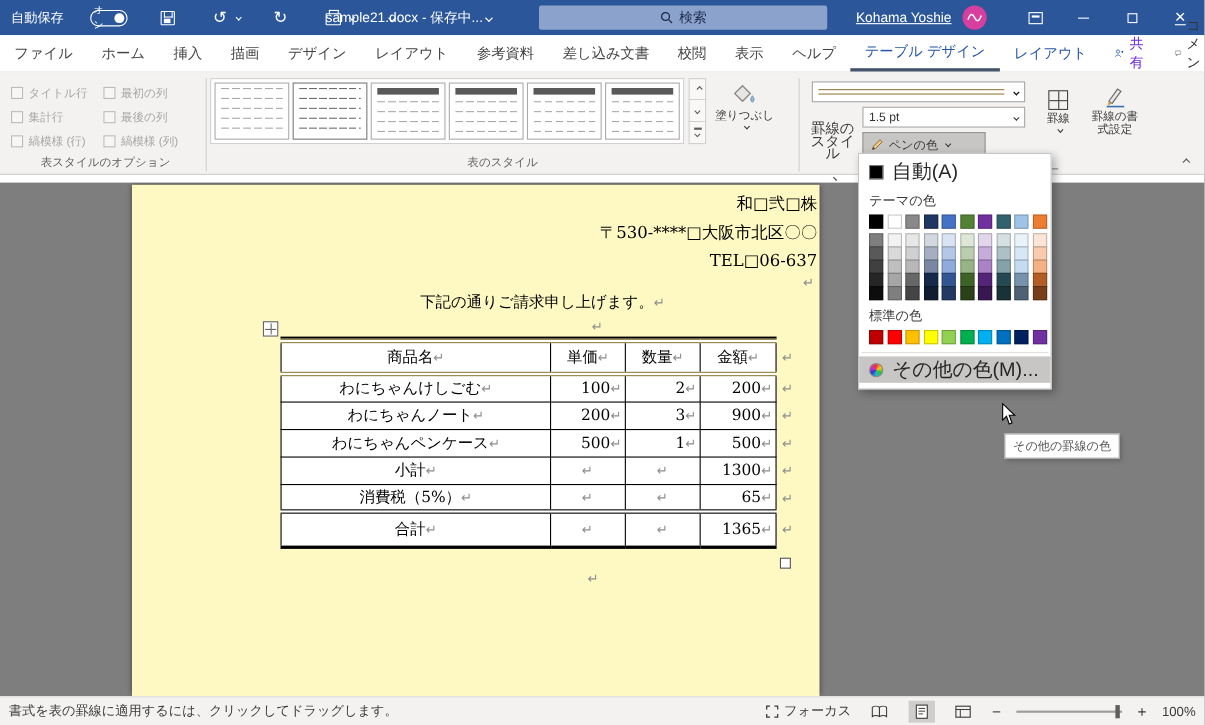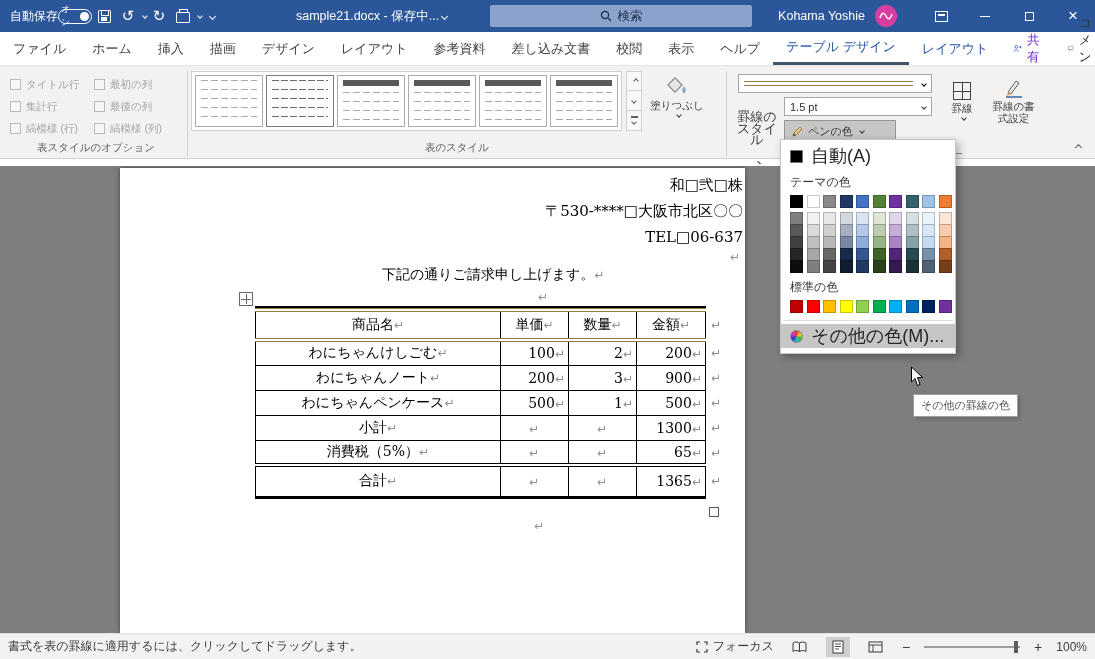--- a/index.html
+++ b/index.html
@@ -1,38 +1,38 @@
 <!DOCTYPE html>
 <html style="--accent-gold: #8f7f3f;"><head>
 <meta charset="utf-8">
 <style>
   * { margin:0; padding:0; box-sizing:border-box; }
   html,body { width:1095px; height:659px; overflow:hidden; }
   body { font-family:"Liberation Sans","DejaVu Sans",sans-serif; font-size:13px; position:relative; background:#fff; }
 
   
   .titlebar { position:absolute; left:0; top:0; width:1095px; height:32px; background:#2b579a; color:#fff; display:flex; align-items:center; }
-  .tb-left { display:flex; align-items:center; gap:0; padding-left:10px; height:100%; }
+  .tb-left { display:flex; align-items:center; gap:24px; padding-left:10px; height:100%; }
   .autosave-lbl { font-size:12px; }
   .toggle { width:34px; height:15px; border:1px solid #fff; border-radius:8px; display:flex; align-items:center; justify-content:flex-start; padding:0 2px; gap:2px; cursor:pointer; }
   .toggle .tg-txt { font-size:9px; }
   .toggle .knob { width:9px; height:9px; border-radius:50%; background:#fff; }
   .qat-btn { width:24px; height:24px; display:flex; align-items:center; justify-content:center; font-size:15px; color:#fff; }
   .qat-group { display:flex; align-items:center; }
   .chev { display:inline-block; width:5px; height:5px; border-right:1.2px solid currentColor; border-bottom:1.2px solid currentColor; transform:rotate(45deg); margin-left:3px; vertical-align:2px; }
   .chev.up { transform:rotate(225deg); vertical-align:-1px; }
   .chev.small { width:4px; height:4px; }
   .save-icon { width:13px; height:13px; border:1.2px solid #fff; border-radius:1px; position:relative; }
   .save-icon::before { content:""; position:absolute; left:2px; top:0; width:6px; height:4px; border:1px solid #fff; border-top:none; }
   .save-icon::after { content:""; position:absolute; left:2px; bottom:1px; width:6px; height:4px; background:#fff; }
   .printer-icon { width:14px; height:11px; border:1.2px solid #fff; border-radius:1px; position:relative; margin-top:3px; }
   .printer-icon::before { content:""; position:absolute; left:2px; top:-4px; width:7px; height:3px; border:1px solid #fff; border-bottom:none; }
   .tb-title { position:absolute; left:296px; top:0; height:32px; display:flex; align-items:center; font-size:12.5px; }
   .tb-search { position:absolute; left:490px; top:5px; width:262px; height:22px; background:#8ba2cd; border-radius:2px; display:flex; align-items:center; justify-content:center; gap:6px; color:#1c2b4a; font-size:12.5px; cursor:text; }
-  .tb-right { position:absolute; right:0; top:0; height:32px; display:flex; align-items:center; }
+  .tb-right { position:absolute; right:0; top:0; height:32px; display:flex; align-items:center;text-decoration:underline; }
   .user-name { font-size:12.5px; margin-right:10px; }
   .avatar { width:22px; height:22px; border-radius:50%; background:#d63fa0; display:flex; align-items:center; justify-content:center; margin-right:22px; }
   .ribbon-disp { width:44px; height:32px; display:flex; align-items:center; justify-content:center; }
   .ribbon-disp .rd-ic { width:13px; height:11px; border:1.2px solid #fff; position:relative; }
   .ribbon-disp .rd-ic::after { content:""; position:absolute; left:2px; top:2px; width:7px; height:2px; background:#fff; }
   .win-btn { width:44px; height:32px; display:flex; align-items:center; justify-content:center; font-size:14px; }
   .minbar { width:10px; height:1px; background:#fff; display:inline-block; }
   .maxbox { width:9px; height:9px; border:1.1px solid #fff; display:inline-block; }
 
   
@@ -80,21 +80,21 @@
   .borders-btn { position:absolute; left:208px; top:5px; width:48px; height:84px; }
   .painter-btn { position:absolute; left:260px; top:5px; width:47px; height:84px; }
   .grid-ic { width:18px; height:18px; border:1.4px solid #444; position:relative; }
   .grid-ic::before { content:""; position:absolute; left:50%; top:0; width:1px; height:100%; background:#444; }
   .grid-ic::after { content:""; position:absolute; top:50%; left:0; height:1px; width:100%; background:#444; }
   .dlg-launcher { position:absolute; right:78px; bottom:4px; width:9px; height:9px; border-left:1px solid #8a8886; border-bottom:1px solid #8a8886; }
   .collapse-chev { position:absolute; right:14px; bottom:8px; color:#605e5c; }
 
   
   .docarea { position:absolute; left:0; top:166px; width:1095px; height:467px; background:#7e7e7e; overflow:hidden; }
-  .page { position:absolute; left:120px; top:2px; width:625px; height:465px; background:#ffffff; box-shadow:0 0 5px rgba(0,0,0,.45); font-family:"DejaVu Serif","Liberation Serif",serif; color:#000; }
+  .page { position:absolute; left:120px; top:2px; width:625px; height:465px; background:#fef9c3; box-shadow:0 0 5px rgba(0,0,0,.45); font-family:"DejaVu Serif","Liberation Serif",serif; color:#000; }
   .hdr-lines { position:absolute; right:2px; top:4px; text-align:right; font-size:15px; line-height:26px; white-space:nowrap; }
   .mark { color:#8f8f8f; font-family:"DejaVu Sans",sans-serif; font-size:12px; }
   .empty-mark-r { position:absolute; right:5px; top:82px; }
   .greeting { position:absolute; left:262px; top:98px; font-size:14px; white-space:nowrap; }
   .empty-mark-c { position:absolute; left:418px; top:122px; }
   .inv-wrap { position:absolute; left:135px; top:138px; border-top:2.5px solid #000; }
   table.inv { border-collapse:collapse; table-layout:fixed; font-size:14px; background:#fff; }
   .inv th, .inv td { border:1px solid #000; white-space:nowrap; overflow:hidden; padding:0 2px; }
   .inv th { border-top:4px double var(--accent-gold); border-bottom:4px double var(--accent-gold); font-weight:normal; height:30px; text-align:center; }
   .inv td { height:25px; }

